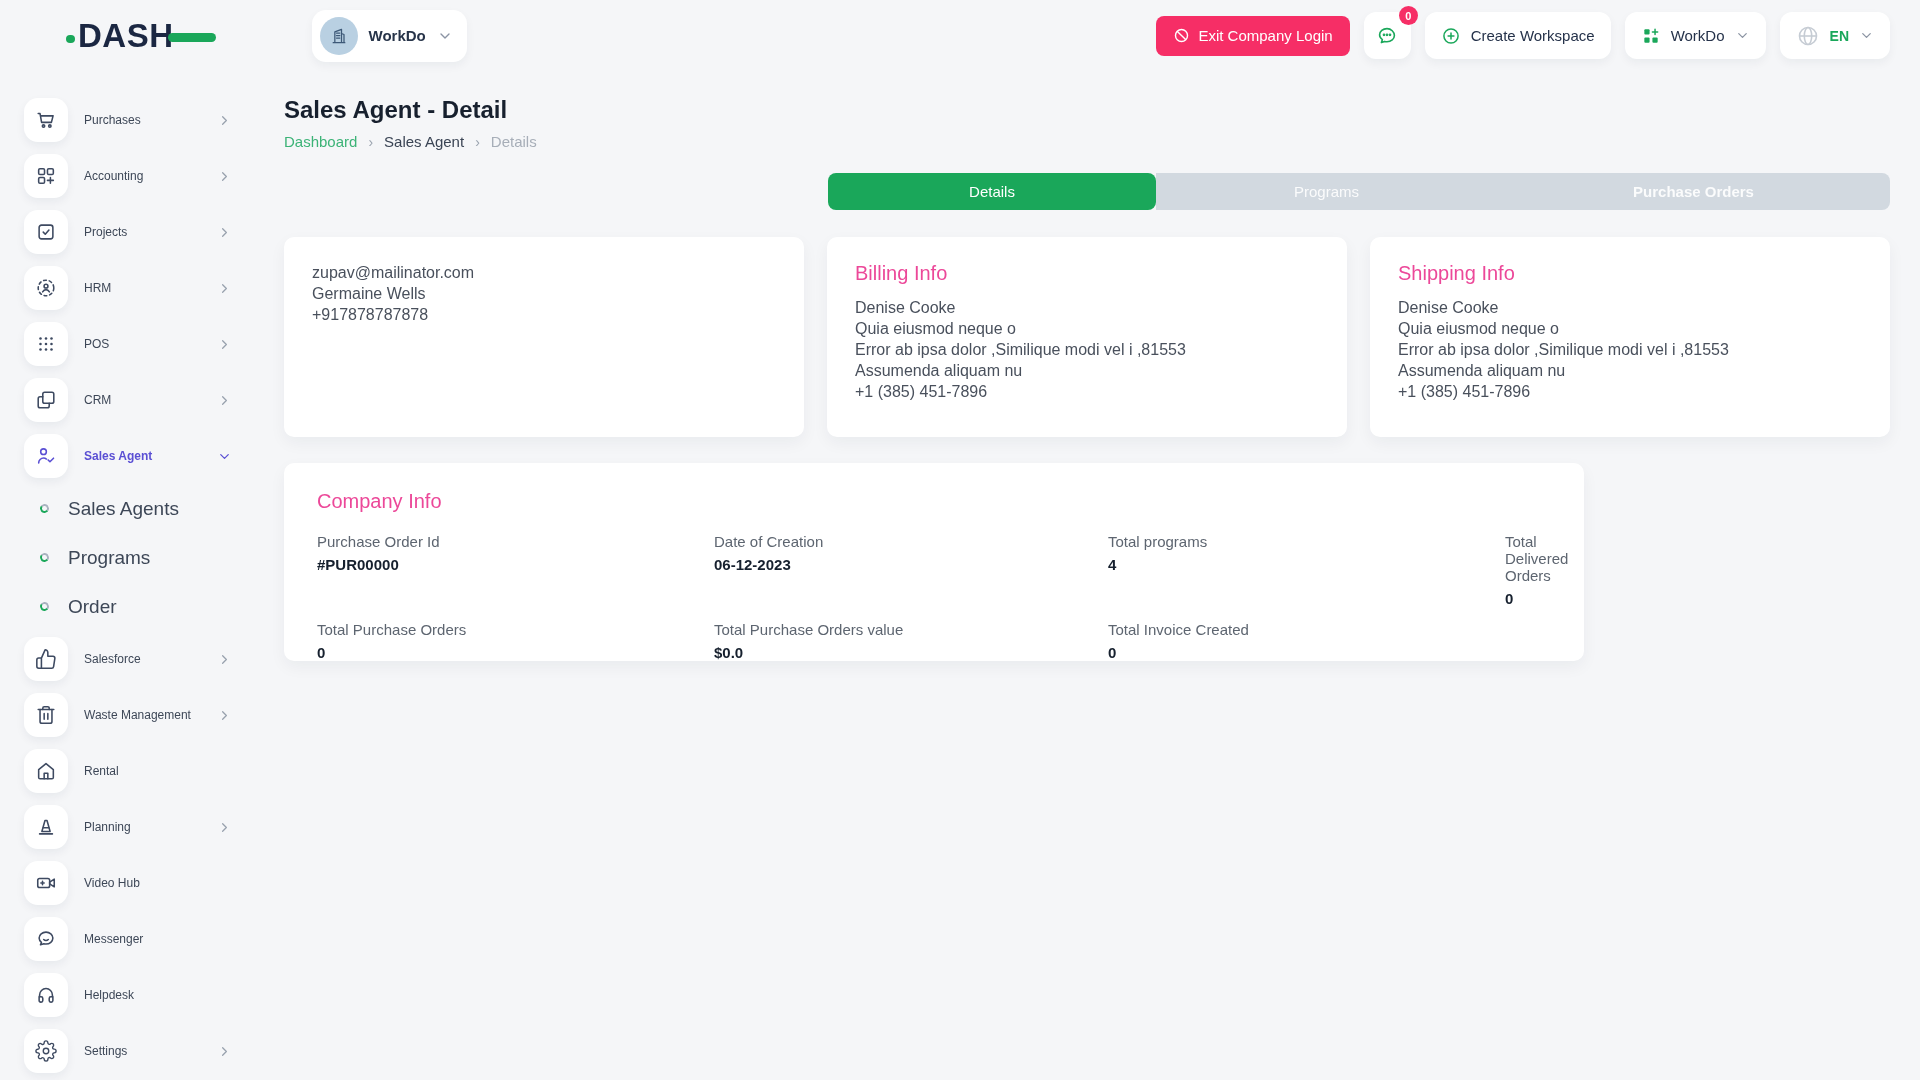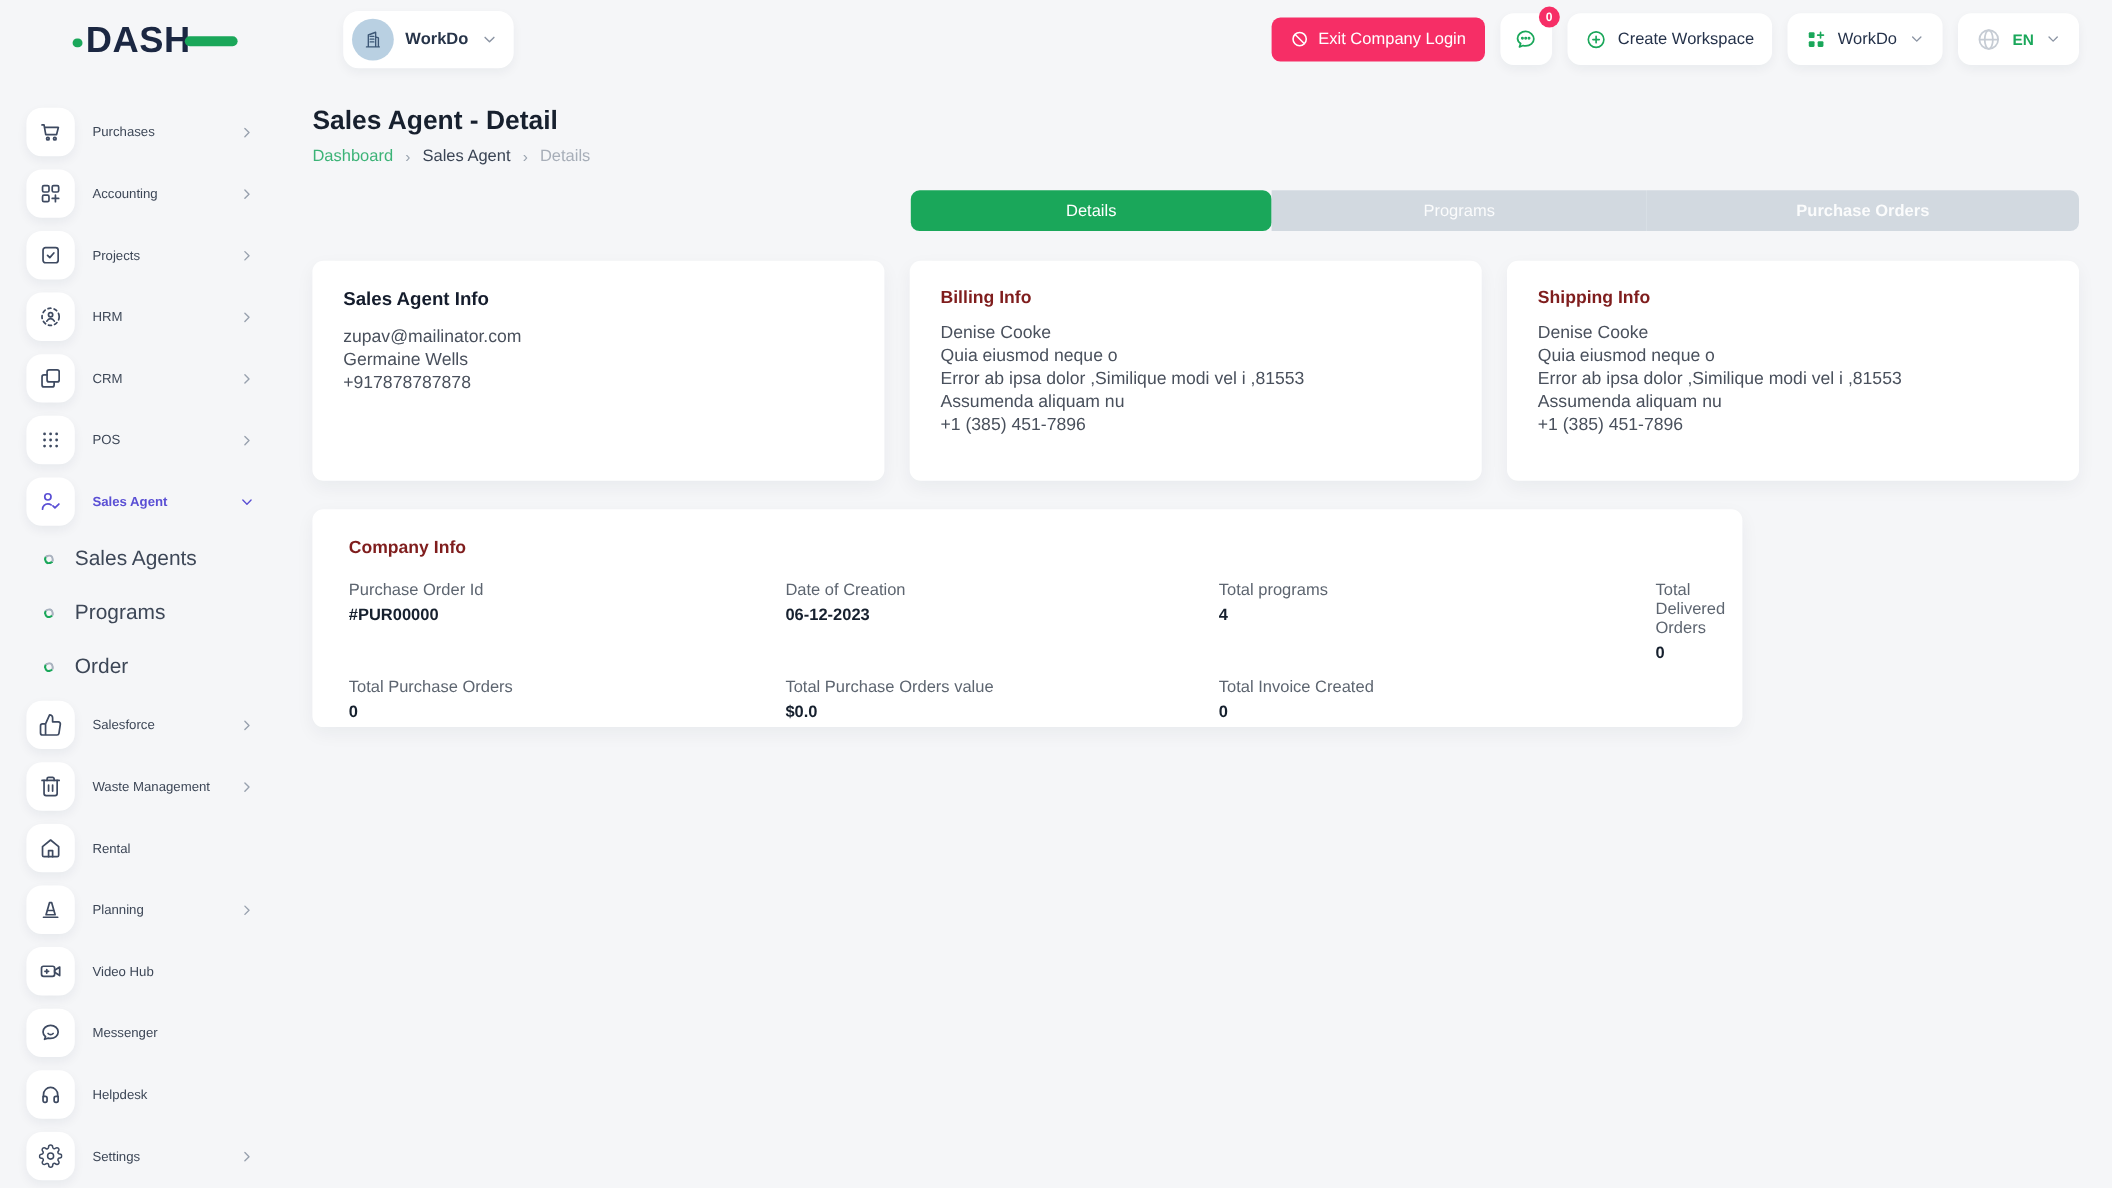--- a/index.html
+++ b/index.html
@@ -67,21 +67,21 @@
          background:#d2d9e0; color:rgba(255,255,255,.9); cursor:pointer; }
   .tab.first { width:328px; }
   .tab.second { width:341px; }
   .tab.third { width:393px; border-radius:0 8px 8px 0;font-weight:bold; }
   .tab.active { background:#1aa75a; color:#fff; border-radius:8px; }
 
   .cards { display:flex; gap:23px; margin-top:27px; width:1606px; }
   .card { background:#fff; border-radius:10px; box-shadow:0 6px 16px rgba(25,39,62,.05); }
   .card.info { width:520px; height:200px; padding:25px 28px; }
   .card-title-sm { font-size:17px; font-weight:700; color:#141c2c; margin-bottom:14px; }
-  .card-title-lg { font-size:16px; font-weight:700; color:#7f1d1d; margin-bottom:12px; }
+  .card-title-lg { font-size:20px; font-weight:400; color:#ec4899; margin-bottom:12px; }
   .card-line { font-size:16px; color:#49505c; line-height:21px; }
 
   .company-card { width:1300px; height:198px; margin-top:26px; padding:27px 33px; }
   .company-grid { display:grid; grid-template-columns:397px 394px 397px auto; margin-top:20px; row-gap:14px; }
   .field-label { font-size:15px; color:#5d6570; }
   .field-value { font-size:15px; font-weight:700; color:#16202e; margin-top:6px; }
 
   svg { display:block; }
 </style>
 </head>
@@ -242,35 +242,20 @@
         <span class="nav-label">HRM</span>
         <span class="nav-chev">
             <svg width="15" height="15" viewBox="0 0 24 24" fill="none" stroke="#98a1ae" stroke-width="2" stroke-linecap="round" stroke-linejoin="round">
               <path d="M9 6l6 6-6 6"></path>
             </svg>
           </span>
       </div>
 
       <div class="nav-item">
         <span class="nav-icon">
-          <svg class="sideicon" width="22" height="22" viewBox="0 0 24 24" fill="none" stroke="#3e4a61" stroke-width="1.7" stroke-linecap="round" stroke-linejoin="round">
-              <rect x="8.5" y="3.5" width="12" height="12" rx="2"></rect>
-              <path d="M15.5 15.5v3a2 2 0 0 1-2 2h-8a2 2 0 0 1-2-2v-8a2 2 0 0 1 2-2h3"></path>
-            </svg>
-        </span>
-        <span class="nav-label">CRM</span>
-        <span class="nav-chev">
-            <svg width="15" height="15" viewBox="0 0 24 24" fill="none" stroke="#98a1ae" stroke-width="2" stroke-linecap="round" stroke-linejoin="round">
-              <path d="M9 6l6 6-6 6"></path>
-            </svg>
-          </span>
-      </div>
-
-      <div class="nav-item">
-        <span class="nav-icon">
           <svg class="sideicon" width="22" height="22" viewBox="0 0 24 24">
             <g fill="#3e4a61" class="fillme" stroke="none">
               <circle cx="6" cy="6" r="1.4"></circle>
                 <circle cx="12" cy="6" r="1.4"></circle>
                 <circle cx="18" cy="6" r="1.4"></circle>
               <circle cx="6" cy="12" r="1.4"></circle>
                 <circle cx="12" cy="12" r="1.4"></circle>
                 <circle cx="18" cy="12" r="1.4"></circle>
               <circle cx="6" cy="18" r="1.4"></circle>
                 <circle cx="12" cy="18" r="1.4"></circle>
@@ -279,20 +264,35 @@
           </svg>
         </span>
         <span class="nav-label">POS</span>
         <span class="nav-chev">
             <svg width="15" height="15" viewBox="0 0 24 24" fill="none" stroke="#98a1ae" stroke-width="2" stroke-linecap="round" stroke-linejoin="round">
               <path d="M9 6l6 6-6 6"></path>
             </svg>
           </span>
       </div>
 
+      <div class="nav-item">
+        <span class="nav-icon">
+          <svg class="sideicon" width="22" height="22" viewBox="0 0 24 24" fill="none" stroke="#3e4a61" stroke-width="1.7" stroke-linecap="round" stroke-linejoin="round">
+              <rect x="8.5" y="3.5" width="12" height="12" rx="2"></rect>
+              <path d="M15.5 15.5v3a2 2 0 0 1-2 2h-8a2 2 0 0 1-2-2v-8a2 2 0 0 1 2-2h3"></path>
+            </svg>
+        </span>
+        <span class="nav-label">CRM</span>
+        <span class="nav-chev">
+            <svg width="15" height="15" viewBox="0 0 24 24" fill="none" stroke="#98a1ae" stroke-width="2" stroke-linecap="round" stroke-linejoin="round">
+              <path d="M9 6l6 6-6 6"></path>
+            </svg>
+          </span>
+      </div>
+
       <div class="nav-item active">
         <span class="nav-icon">
           <svg class="sideicon" width="22" height="22" viewBox="0 0 24 24" fill="none" stroke="#5a4fd4" stroke-width="1.7" stroke-linecap="round" stroke-linejoin="round">
               <circle cx="9.3" cy="7.3" r="3.1"></circle>
               <path d="M4 19.5c0-2.9 2.4-5.3 5.3-5.3 1.2 0 2.3.4 3.2 1.1"></path>
               <path d="M14.3 16.3l2 2 3.9-3.9"></path>
             </svg>
         </span>
         <span class="nav-label">Sales Agent</span>
         <span class="nav-chev">
@@ -430,21 +430,20 @@
       </div>
 
       <div class="tabs">
         <div class="tab first active">Details</div>
         <div class="tab second">Programs</div>
         <div class="tab third">Purchase Orders</div>
       </div>
 
       <div class="cards">
         <div class="card info">
-          <div class="card-title-sm">Sales Agent Info</div>
           <div class="card-line">zupav@mailinator.com</div>
           <div class="card-line">Germaine Wells</div>
           <div class="card-line">+917878787878</div>
         </div>
 
         <div class="card info">
           <div class="card-title-lg">Billing Info</div>
           <div class="card-line">Denise Cooke</div>
           <div class="card-line">Quia eiusmod neque o</div>
           <div class="card-line">Error ab ipsa dolor ,Similique modi vel i ,81553</div>

